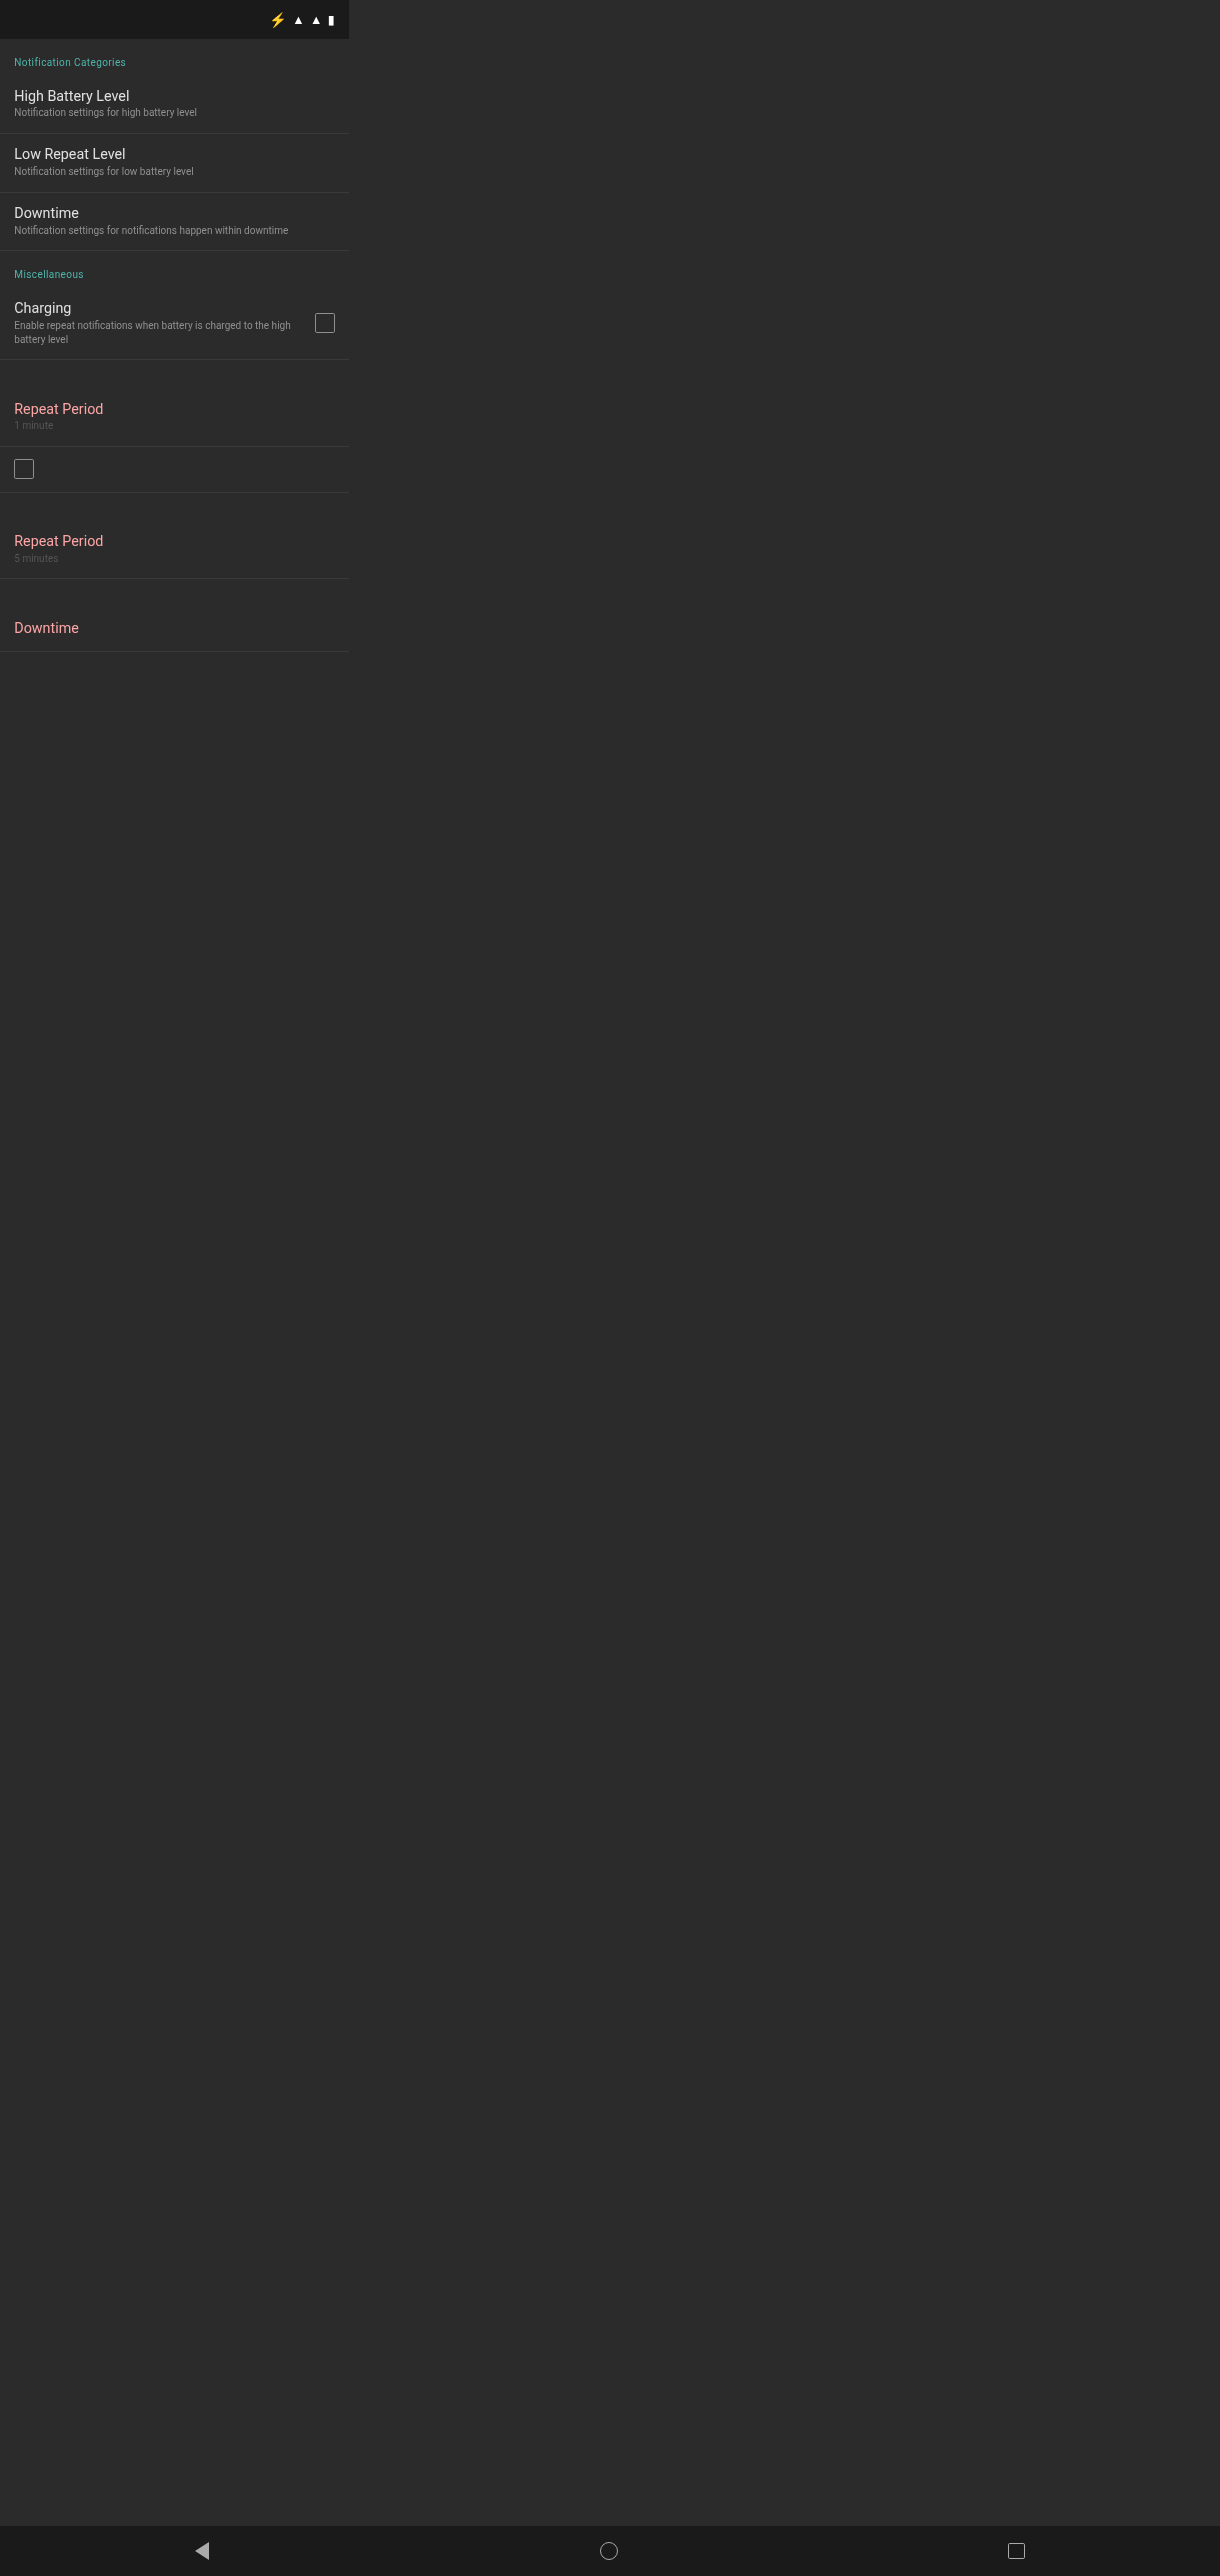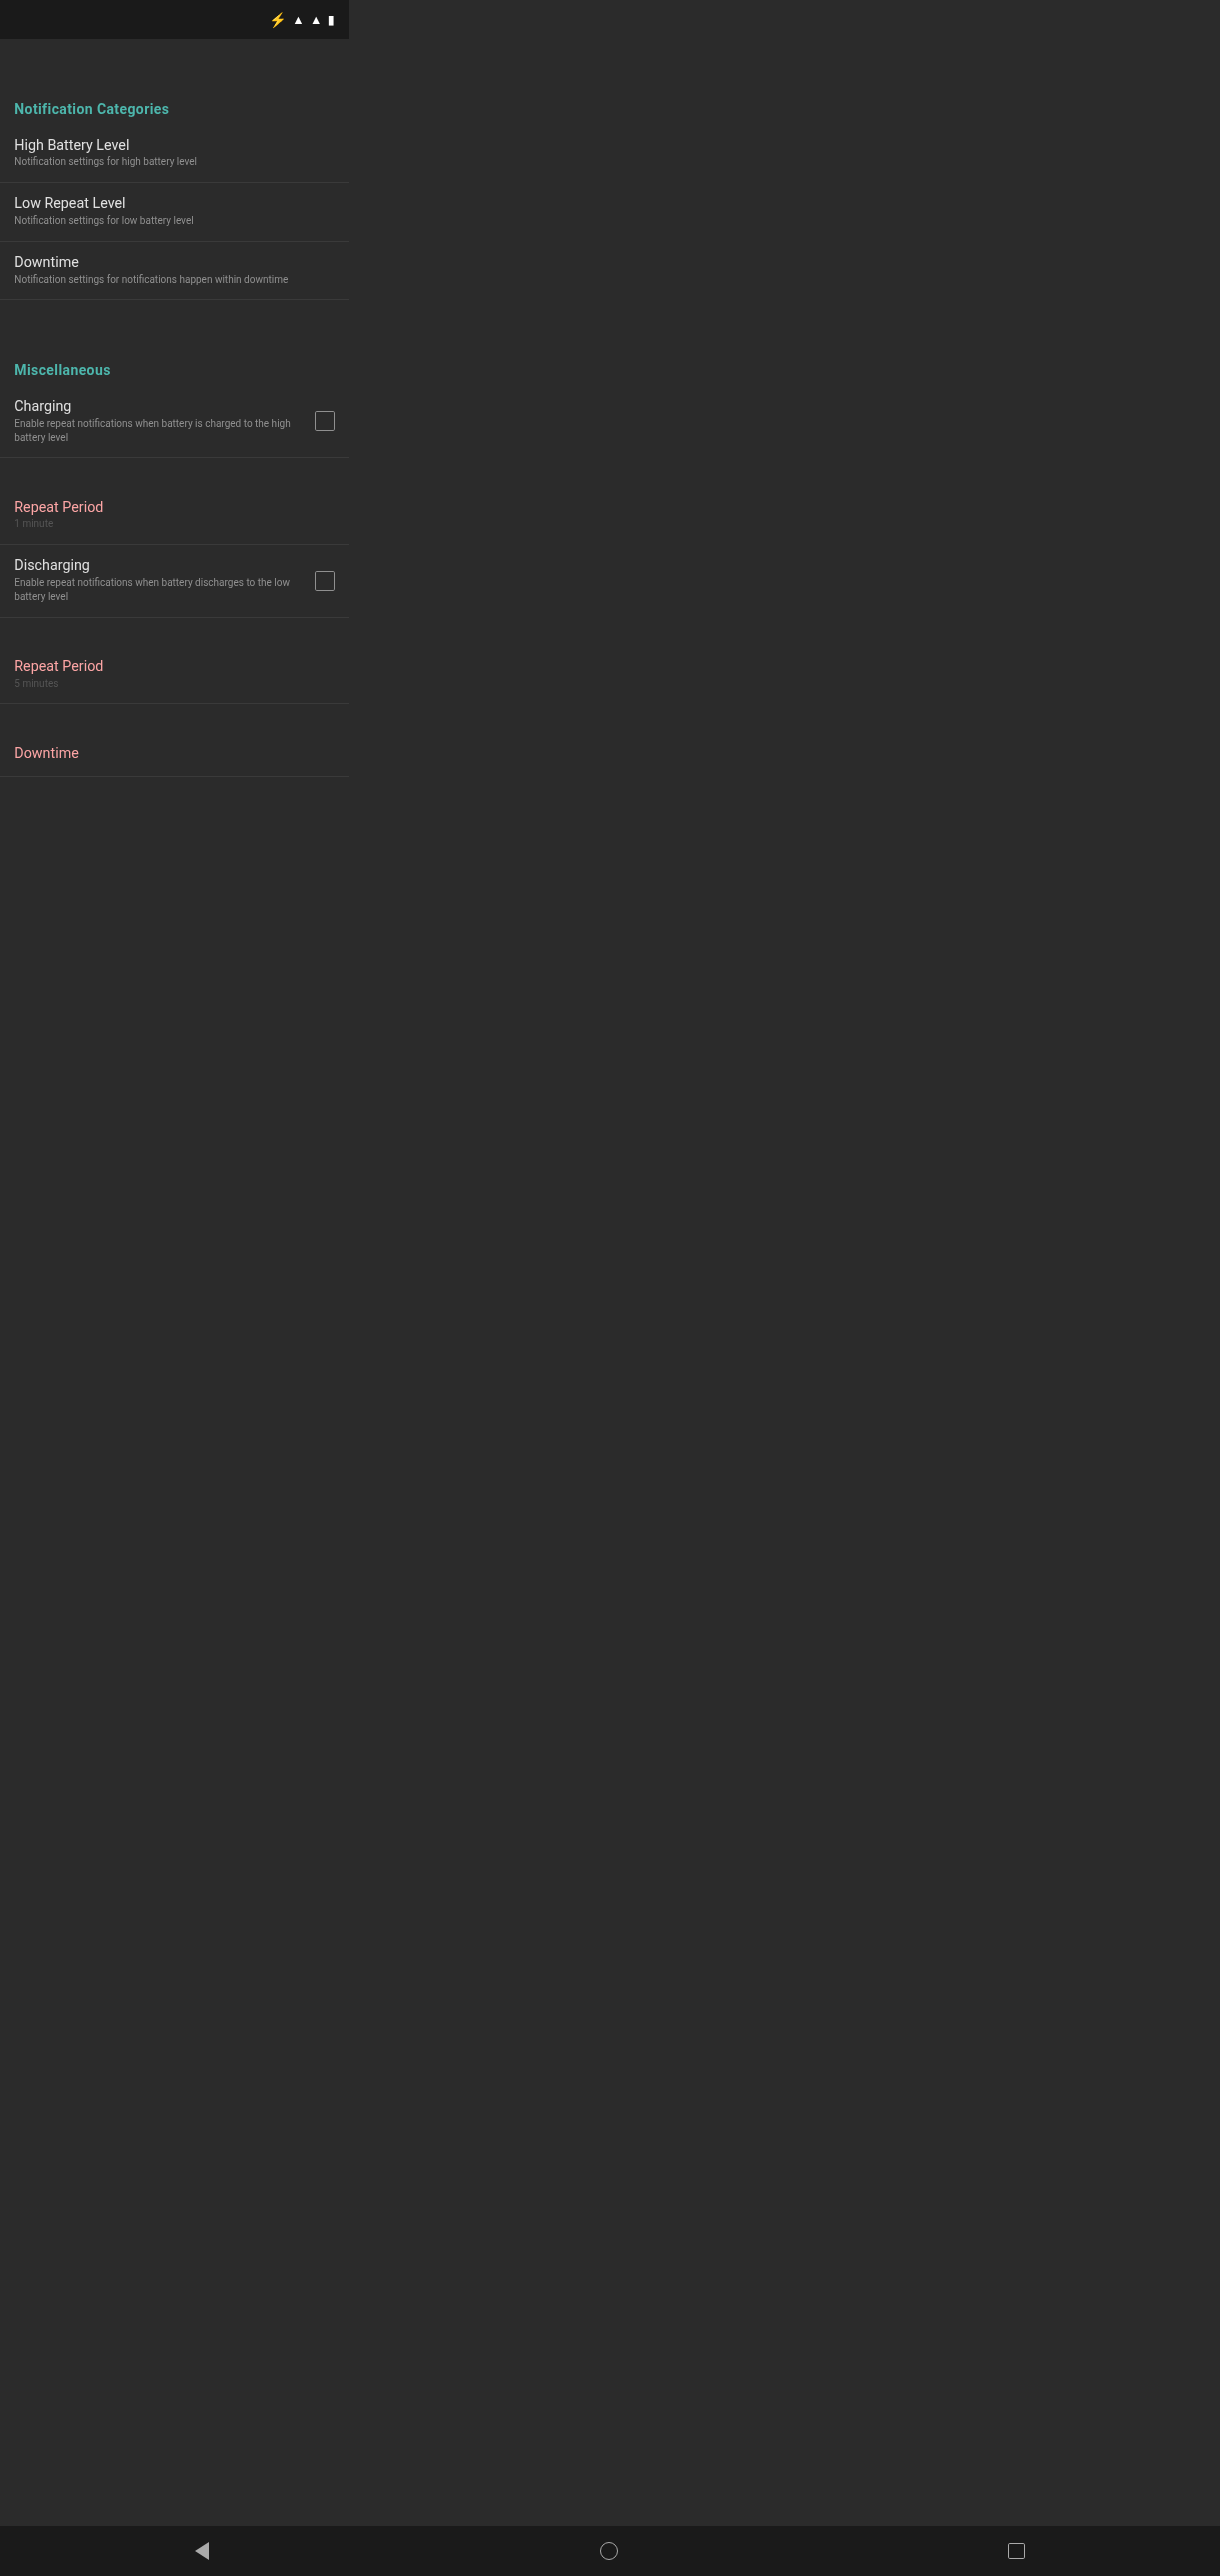--- a/index.html
+++ b/index.html
@@ -42,25 +42,24 @@
       color: #fff;
       font-size: 12.5px;
     }
 
     .content {
       padding-bottom: 54px;
     }
 
     .section-header {
       padding: 18px 14.3px 7.2px 14.3px;
-      font-size: 14px;
-      font-weight: 700;
+      font-size: 10px;
+      font-weight: 400;
       color: #4db6ac;
       letter-spacing: 0.4px;
-      margin-top: 44px;
     }
 
     .list-item {
       padding: 12.5px 14.3px;
       border-bottom: 0.9px solid #3a3a3a;
       display: flex;
       align-items: center;
       justify-content: flex-start;
       cursor: pointer;
     }
@@ -218,24 +217,20 @@
       </div>
       <div class="checkbox"></div>
     </div>
     <div class="list-item list-item-disabled">
       <div class="list-item-text">
         <div class="list-item-title">Repeat Period</div>
         <div class="list-item-subtitle">1 minute</div>
       </div>
     </div>
     <div class="list-item">
-      <div class="list-item-text">
-        <div class="list-item-title">Discharging</div>
-        <div class="list-item-subtitle">Enable repeat notifications when battery discharges to the low battery level</div>
-      </div>
       <div class="checkbox"></div>
     </div>
     <div class="list-item list-item-disabled">
       <div class="list-item-text">
         <div class="list-item-title">Repeat Period</div>
         <div class="list-item-subtitle">5 minutes</div>
       </div>
     </div>
     <div class="list-item list-item-disabled">
       <div class="list-item-text">

